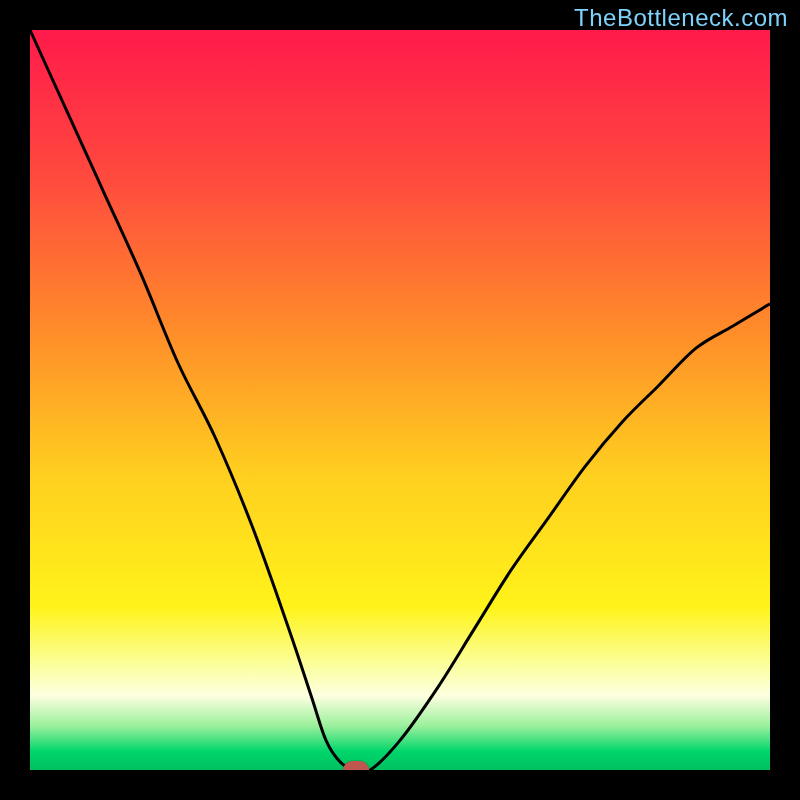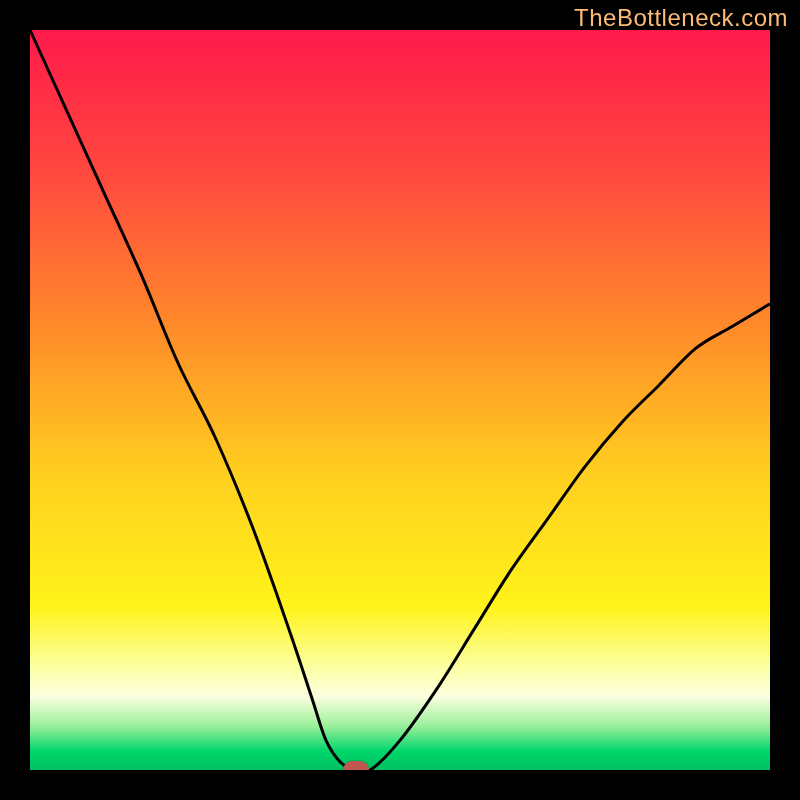--- a/index.html
+++ b/index.html
@@ -14,21 +14,21 @@
   .frame {
     width: 800px;
     height: 800px;
     background: #000;
     position: relative;
   }
   .watermark {
     position: absolute;
     top: 4px;
     right: 12px;
-    color: #fdba74;
+    color: #7dd3fc;
     font-size: 24px;
     font-weight: 500;
     letter-spacing: 0.5px;
     z-index: 10;
   }
   .plot-area {
     position: absolute;
     left: 30px;
     top: 30px;
     width: 740px;

